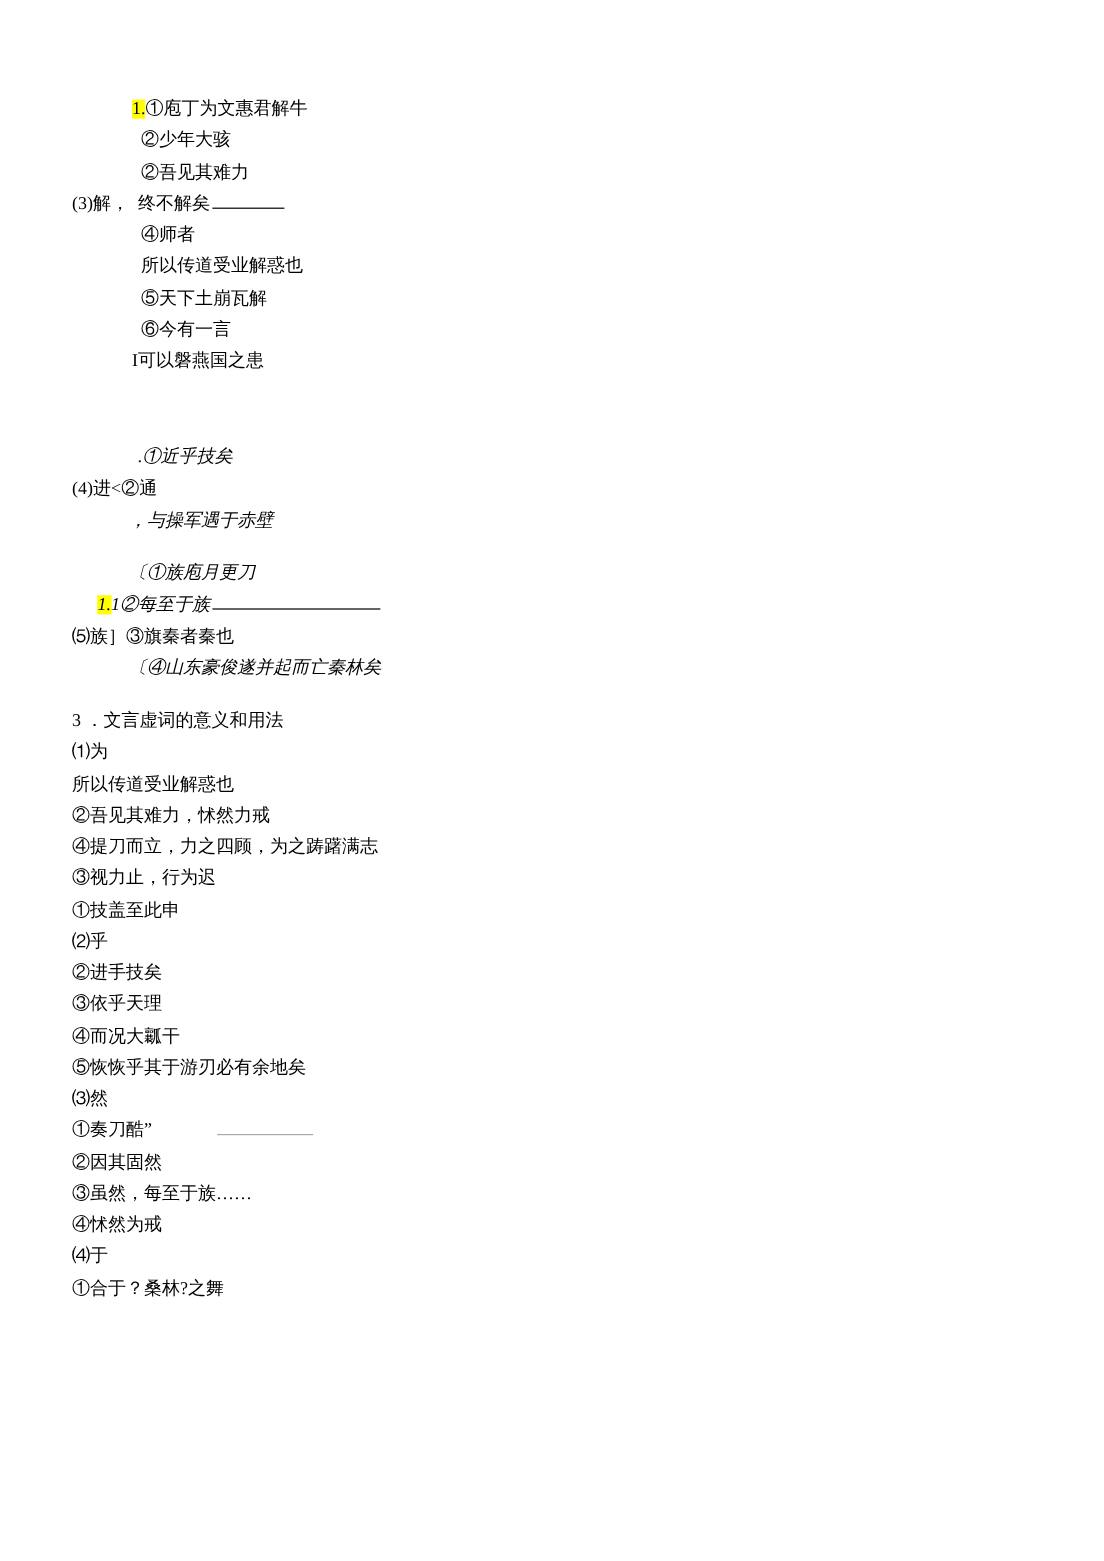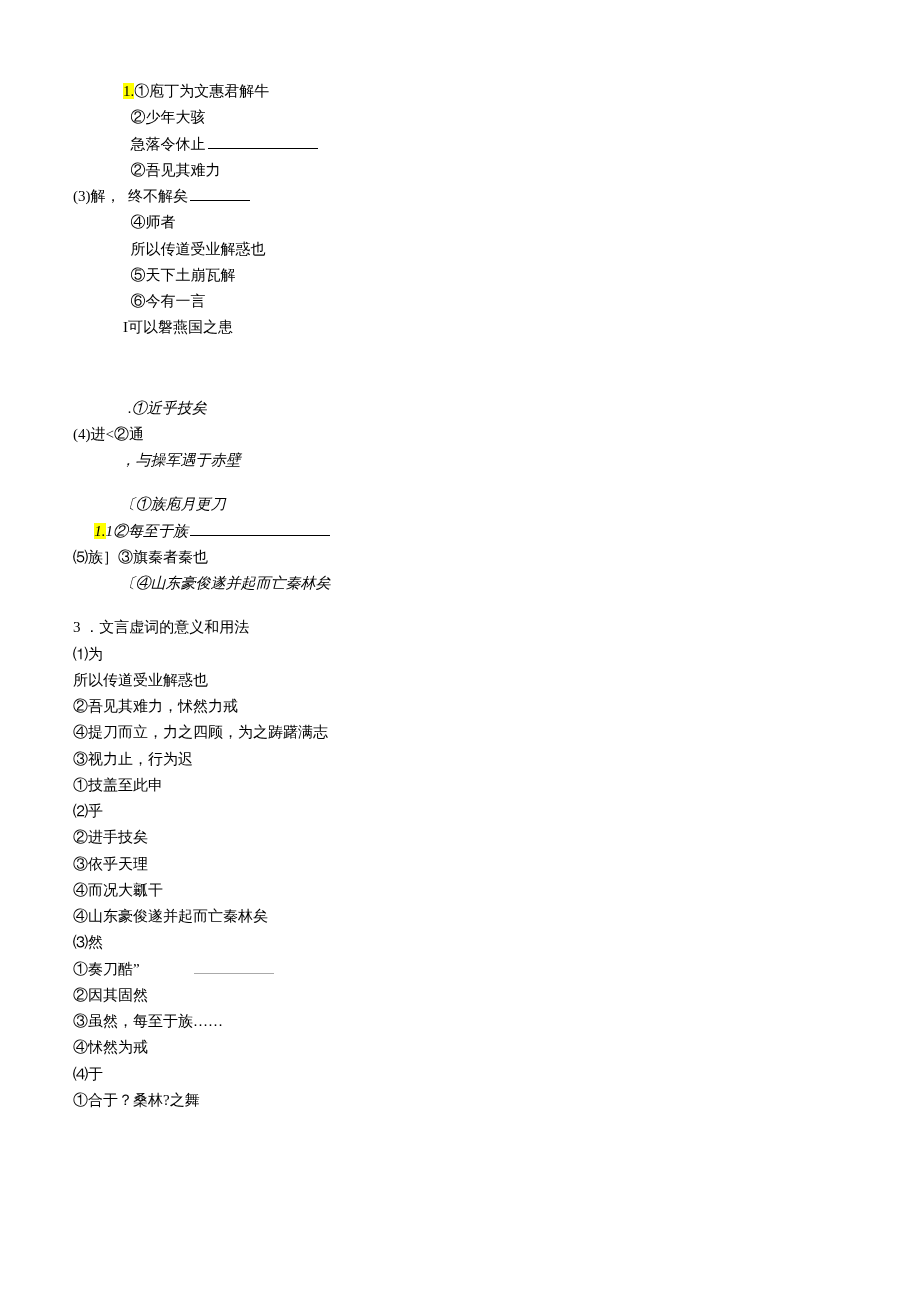--- a/index.html
+++ b/index.html
@@ -11,21 +11,20 @@
   body {
     font-family: "SimSun", "宋体", serif;
     font-size: 15px;
     color: #000000;
     line-height: 1.75;
     padding: 78px 60px 40px 60px;
     box-sizing: border-box;
   }
   .line {
     white-space: pre;
-    margin-left: 13px;
   }
   .hl {
     background-color: #ffff00;
   }
   .blank-long {
     display: inline-block;
     border-bottom: 1px solid #000;
     width: 110px;
     height: 0.9em;
     vertical-align: baseline;
@@ -60,21 +59,20 @@
   .indent3 { padding-left: 10px; font-style: italic; }
   .gap1 { height: 54px; }
   .gap2 { height: 18px; }
 </style>
 </head>
 <body>
 
 <div>
   <div class="line indent1"><span class="hl">1.</span><span>①庖丁为文惠君解牛</span></div>
   <div class="line indent1">  <span>②少年大骇</span></div>
-  <div class="line indent1">  <span>急落令休止</span><span class="blank-long"></span></div>
   <div class="line indent1">  <span>②吾见其难力</span></div>
   <div class="line"><span>(3)解，</span>  <span>终不解矣</span><span class="blank-mid"></span></div>
   <div class="line indent1">  <span>④师者</span></div>
   <div class="line indent1">  <span>所以传道受业解惑也</span></div>
   <div class="line indent1">  <span>⑤天下土崩瓦解</span></div>
   <div class="line indent1">  <span>⑥今有一言</span></div>
   <div class="line indent1"><span>I可以磐燕国之患</span></div>
 </div>
 
 <div class="gap1"></div>
@@ -103,21 +101,21 @@
   <div class="line">所以传道受业解惑也</div>
   <div class="line">②吾见其难力，怵然力戒</div>
   <div class="line">④提刀而立，力之四顾，为之踌躇满志</div>
   <div class="line">③视力止，行为迟</div>
 
   <div class="line">①技盖至此申</div>
   <div class="line">⑵乎</div>
   <div class="line">②进手技矣</div>
   <div class="line">③依乎天理</div>
   <div class="line">④而况大瓤干</div>
-  <div class="line">④山东豪俊遂并起而亡秦林矣</div>
+  <div class="line">⑤恢恢乎其于游刃必有余地矣</div>
 
   <div class="line">⑶然</div>
   <div class="line"><span>①奏刀酷”</span>              <span class="blank-light"></span></div>
   <div class="line">②因其固然</div>
   <div class="line">③虽然，每至于族……</div>
   <div class="line">④怵然为戒</div>
 
   <div class="line">⑷于</div>
   <div class="line">①合于？桑林?之舞</div>
 </div>

